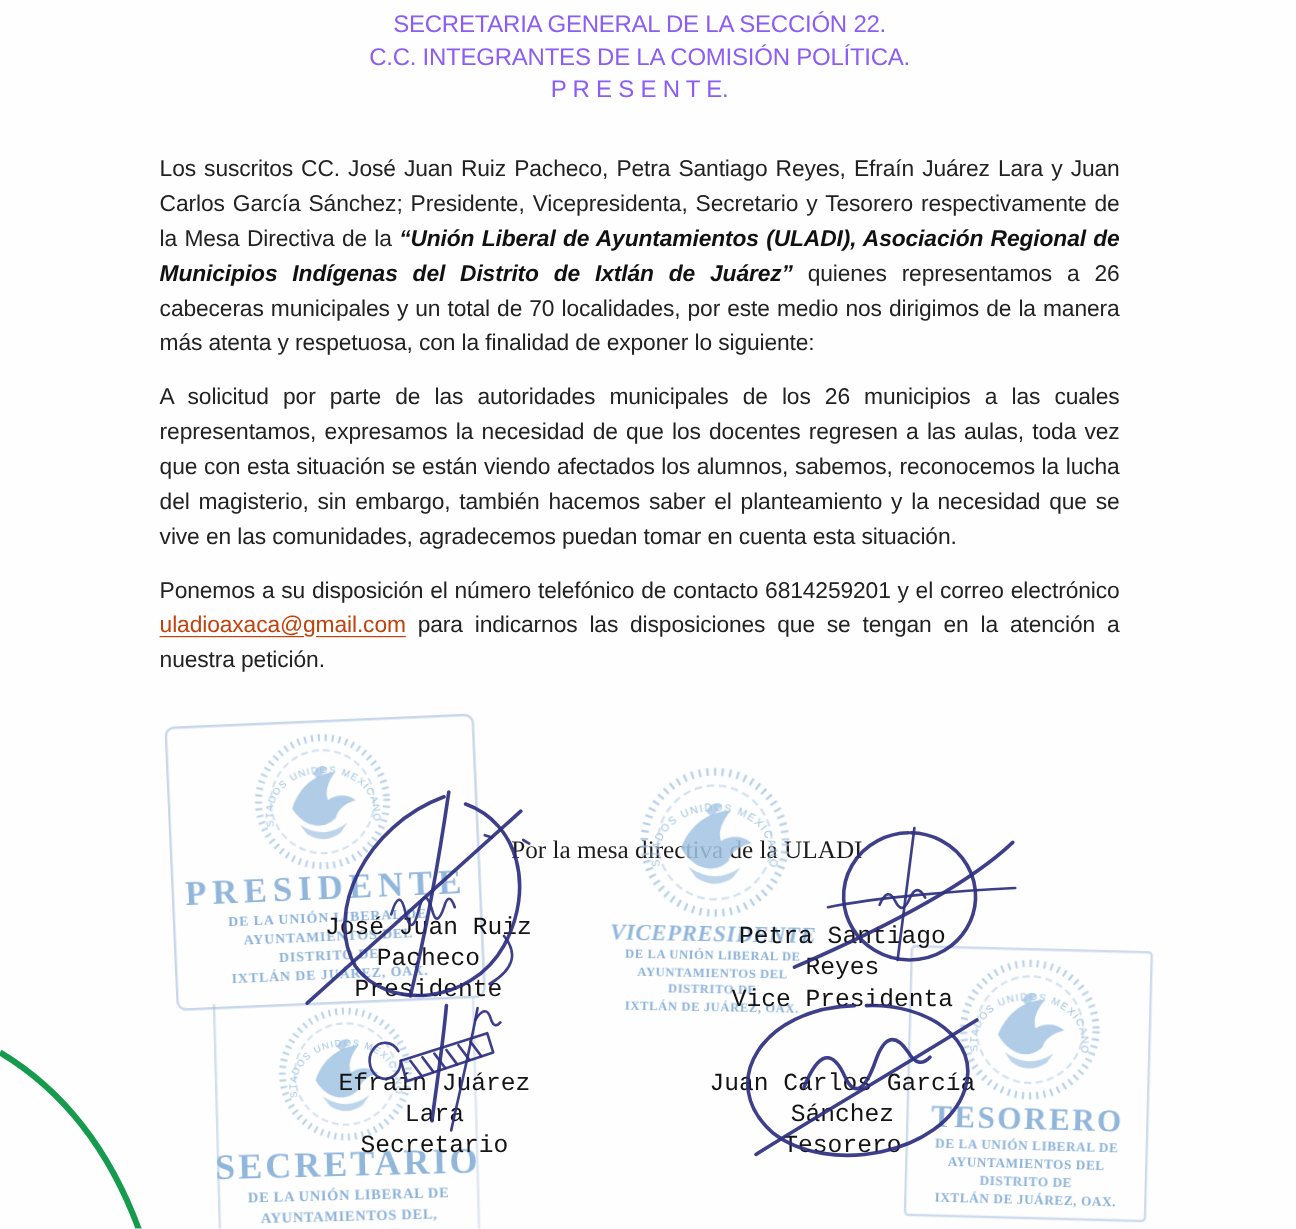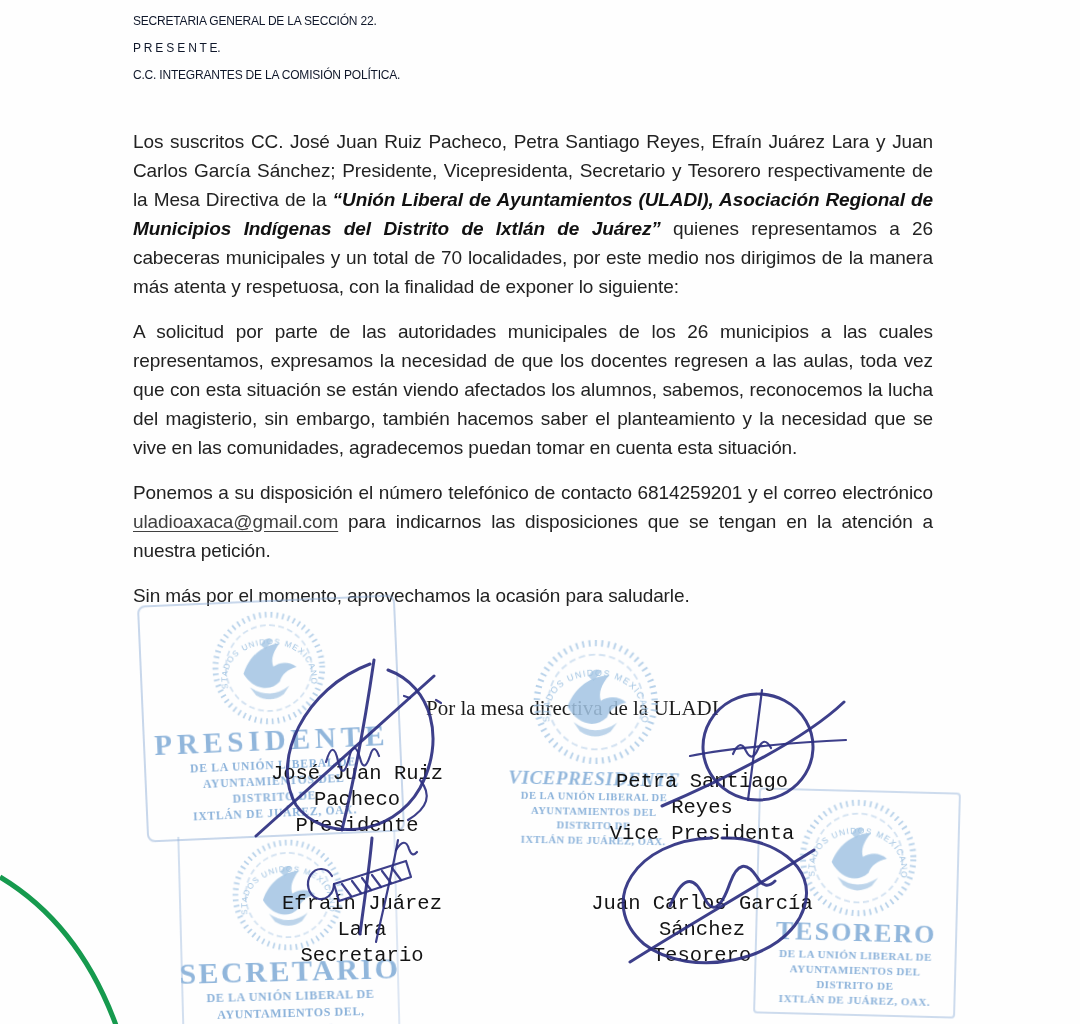--- a/index.html
+++ b/index.html
@@ -5,28 +5,28 @@
   * { margin:0; padding:0; box-sizing:border-box; }
   html,body { background:#ffffff; }
   #page {
     position:relative; width:1080px; height:1024px; overflow:hidden;
     background:#fefefe;
     font-family:"Liberation Sans", sans-serif;
   }
 
   
   #letter { position:absolute; left:133px; top:8px; width:800px; color:#1d1d1d; }
-  .recipient { font-size:12px; line-height:27px; letter-spacing:-0.2px; color:#0f172a; }
+  .recipient { font-size:20px; line-height:27px; letter-spacing:-0.2px; color:#8b5cf6;text-align:center; }
   .para {
     margin-top:16px; font-size:19px; line-height:29px; text-align:justify;
     letter-spacing:-0.1px; color:#222;
   }
   .para.first { margin-top:38px; }
   .org { font-weight:bold; font-style:italic; color:#111; }
-  .email-link { color:#404040; text-decoration:underline; text-underline-offset:3px; cursor:pointer; }
+  .email-link { color:#c2410c; text-decoration:underline; text-underline-offset:3px; cursor:pointer; }
 
   
   .sig-caption {
     position:absolute; left:426px; top:696px;
     font-family:"Liberation Serif", serif; font-size:21px; color:#1c1c1c;
   }
   .sig-id {
     position:absolute; text-align:center;
     font-family:Liberation Mono, monospace; font-size:20.5px; line-height:26px; color:#141414;
   }
@@ -93,30 +93,29 @@
       <path d="M44,30 q4,-8 10,-4 l-6,8 z" fill="currentColor" opacity=".8"></path>
     </g>
     <path id="arcPath" d="M 14,64 C 8,18 92,18 86,64" fill="none"></path>
   </defs>
 </svg>
 
 <div id="page">
 
   <main id="letter">
     <div class="recipient">SECRETARIA GENERAL DE LA SECCIÓN 22.</div>
+    <div class="recipient">C.C. INTEGRANTES DE LA COMISIÓN POLÍTICA.</div>
     <div class="recipient">P R E S E N T E.</div>
-    <div class="recipient">C.C. INTEGRANTES DE LA COMISIÓN POLÍTICA.</div>
 
     <p class="para first"><span>Los suscritos CC. José Juan Ruiz Pacheco, Petra Santiago Reyes, Efraín Juárez Lara y Juan Carlos García Sánchez; Presidente, Vicepresidenta, Secretario y Tesorero respectivamente de la Mesa Directiva de la </span><span class="org">“Unión Liberal de Ayuntamientos (ULADI), Asociación Regional de Municipios Indígenas del Distrito de Ixtlán de Juárez”</span><span> quienes representamos a 26 cabeceras municipales y un total de 70 localidades, por este medio nos dirigimos de la manera más atenta y respetuosa, con la finalidad de exponer lo siguiente:</span></p>
 
     <p class="para">A solicitud por parte de las autoridades municipales de los 26 municipios a las cuales representamos, expresamos la necesidad de que los docentes regresen a las aulas, toda vez que con esta situación se están viendo afectados los alumnos, sabemos, reconocemos la lucha del magisterio, sin embargo, también hacemos saber el planteamiento y la necesidad que se vive en las comunidades, agradecemos puedan tomar en cuenta esta situación.</p>
 
     <p class="para"><span>Ponemos a su disposición el número telefónico de contacto 6814259201 y el correo electrónico </span><a class="email-link">uladioaxaca@gmail.com</a><span> para indicarnos las disposiciones que se tengan en la atención a nuestra petición.</span></p>
 
-    <p class="para">Sin más por el momento, aprovechamos la ocasión para saludarle.</p>
   </main>
 
   <div class="sig-caption">Por la mesa directiva de la ULADI</div>
 
   <div class="stamp" id="stamp-pres">
     <svg class="eagle" viewBox="0 0 100 100">
       <use href="#eagleShape"></use>
       <text class="arc-text" font-size="7" text-anchor="middle"><textPath href="#arcPath" startOffset="50%">ESTADOS UNIDOS MEXICANOS</textPath></text>
     </svg>
     <div class="stamp-role">PRESIDENTE</div>

